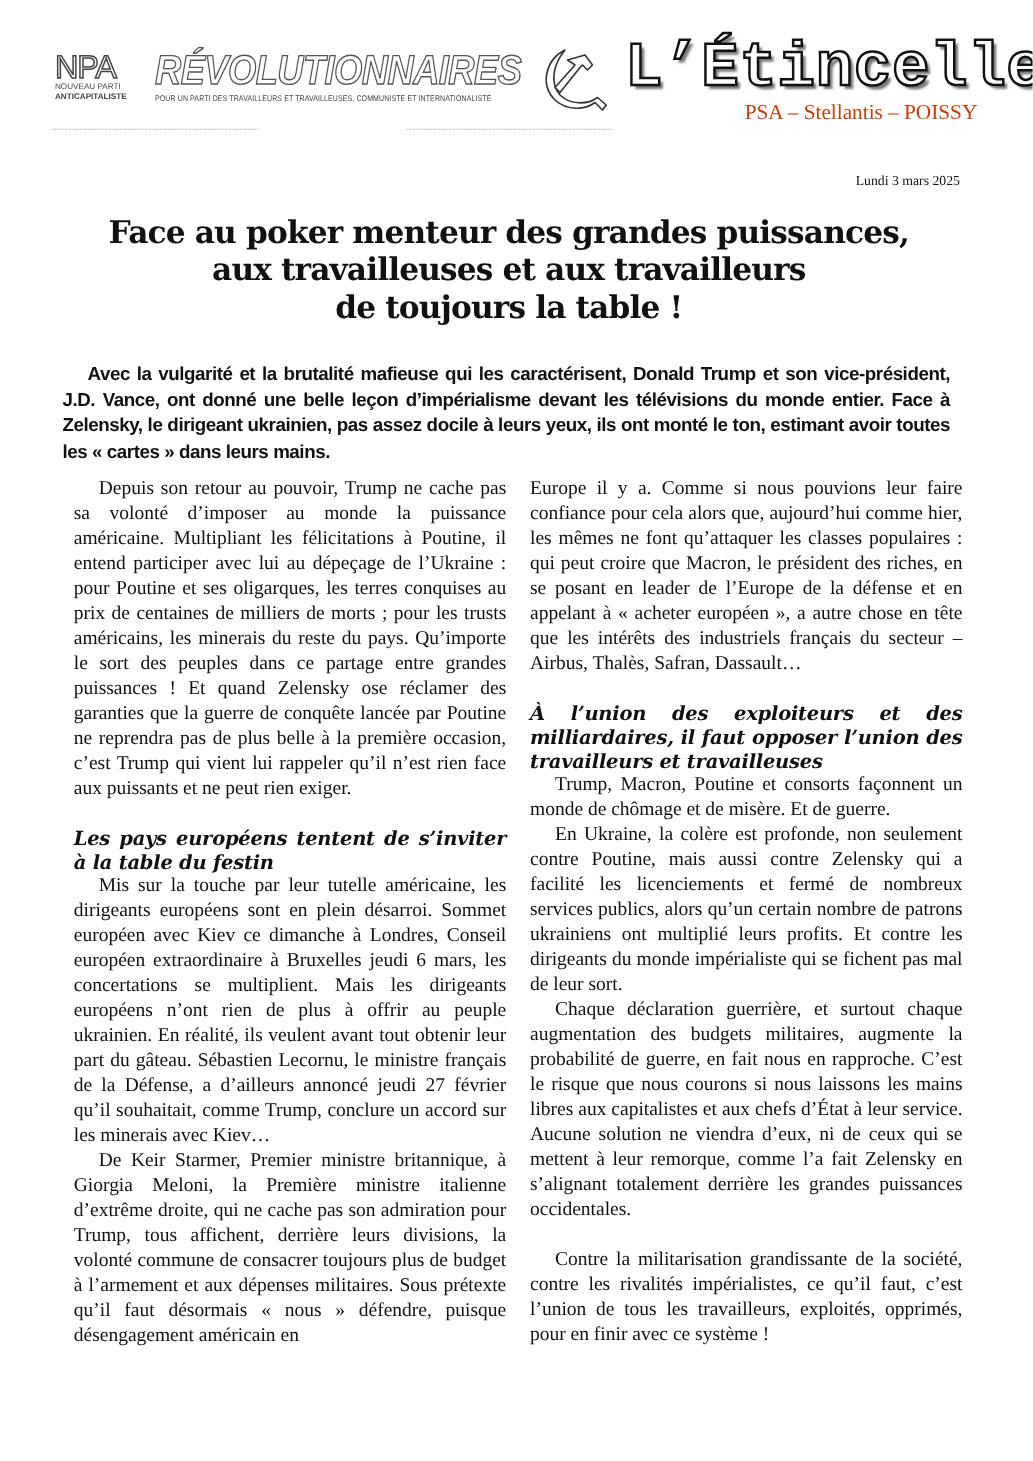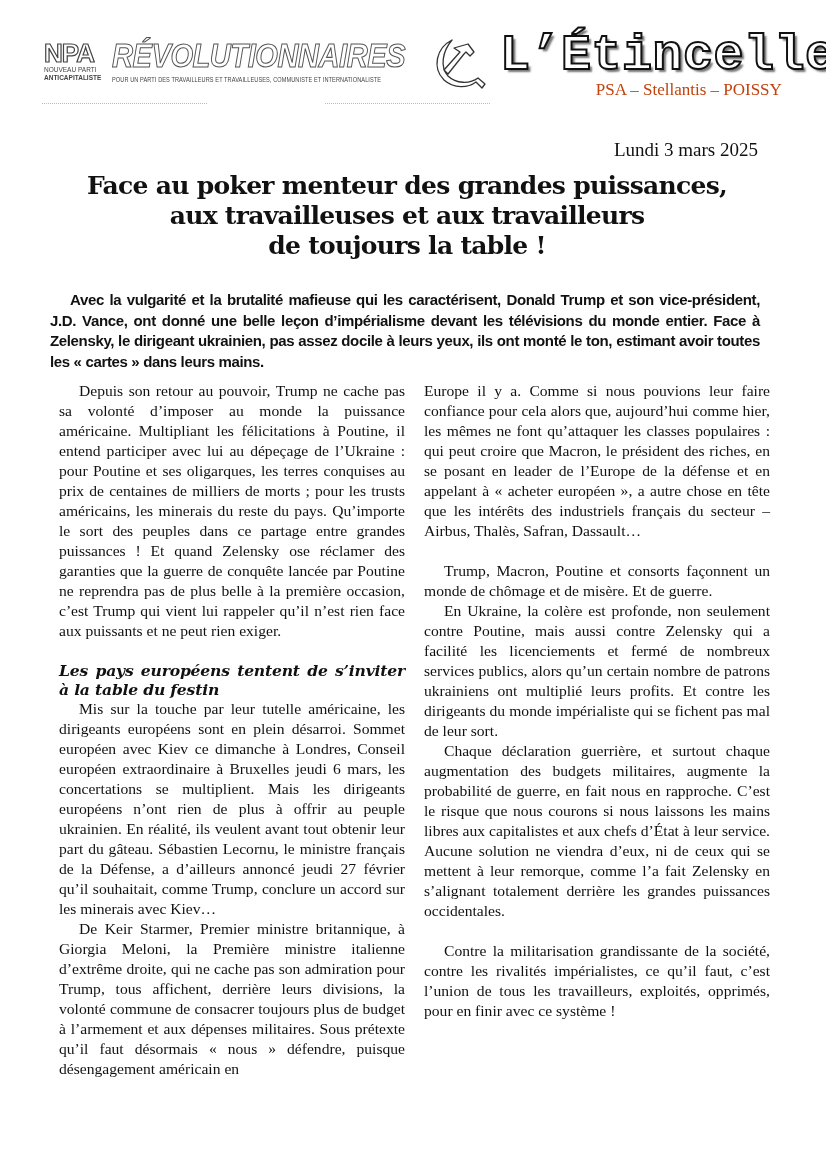--- a/index.html
+++ b/index.html
@@ -1,42 +1,42 @@
 <!DOCTYPE html>
 <html><head>
 <meta charset="utf-8">
 <style>
   html, body { margin: 0; padding: 0; background: #ffffff; }
   body { width: 826px; height: 1169px; position: relative; overflow: hidden; color: #111; }
 
   
   .header { position: absolute; left: 0; top: 0; width: 826px; height: 120px; }
   .npa { position: absolute; left: 44px; top: 40px; width: 60px; }
-  .npa-big { font-family: "Liberation Sans", sans-serif; font-weight: 700; font-size: 26px; line-height: 26px;
+  .npa-big { font-family: "Liberation Sans", sans-serif; font-weight: 400; font-size: 26px; line-height: 26px;
              color: #fff; -webkit-text-stroke: 1.2px #444; letter-spacing: -1px; }
   .npa-small { font-family: "Liberation Sans", sans-serif; font-size: 6.5px; line-height: 8px; color: #444; white-space: nowrap; }
   .npa-small.b { font-weight: 700; }
 
-  .revo { position: absolute; left: 112px; top: 38px; width: 290px; text-align: right; }
+  .revo { position: absolute; left: 124px; top: 38px; width: 290px; text-align: right; }
   .revo-title { font-family: "Liberation Sans", sans-serif; font-weight: 700; font-style: italic; font-size: 33px; line-height: 36px;
                 color: #fff; -webkit-text-stroke: 1.1px #555; letter-spacing: -0.5px; transform: scaleX(0.88); transform-origin: left; white-space: nowrap; }
   .revo-sub { font-family: "Liberation Sans", sans-serif; font-size: 6.6px; color: #444; white-space: nowrap; margin-top: 2px; letter-spacing: 0.1px; transform: scaleX(0.85); transform-origin: left; }
 
   .dots-left { position: absolute; left: 42px; top: 103px; width: 165px; border-top: 1px dotted #bbb; }
   .dots-right { position: absolute; left: 325px; top: 103px; width: 165px; border-top: 1px dotted #bbb; }
 
   .hammer { position: absolute; left: 430px; top: 34px; width: 60px; height: 60px; }
 
   .etincelle { position: absolute; left: 500px; top: 30px; }
   .etincelle-title { font-family: Liberation Mono, monospace; font-weight: 700; font-size: 50px; line-height: 52px; color: #fff;
                      -webkit-text-stroke: 2px #111; text-shadow: 3px 3px 2px #777; letter-spacing: 0.5px; white-space: nowrap; }
   .etincelle-sub { font-family: "Liberation Serif", serif; font-size: 17px; color: #c2410c; margin-left: 42px; margin-top: -2px; white-space: nowrap; text-align: center; }
 
   
-  .date { position: absolute; right: 68px; top: 139px; font-family: "Liberation Serif", serif; font-size: 19px; }
+  .date { position: absolute; right: 58px; top: 139px; font-family: "Liberation Serif", serif; font-size: 11px; }
   .headline { position: absolute; left: 47px; top: 171px; width: 720px; text-align: center;
               font-family: "DejaVu Serif", serif; font-weight: 700; font-size: 25px; line-height: 30px; letter-spacing: -0.7px; }
   .headline span { display: block; }
 
   
   .chapeau { position: absolute; left: 50px; top: 290px; width: 710px; font-family: "Liberation Sans", sans-serif;
              font-weight: 700; font-size: 15px; line-height: 20.5px; text-align: justify; text-indent: 20px; letter-spacing: -0.35px; }
 
   
   .col { position: absolute; top: 381px; width: 346px; font-family: "Liberation Serif", serif; font-size: 15.6px; line-height: 20px; text-align: justify; }
@@ -92,18 +92,19 @@
   <p>Depuis son retour au pouvoir, Trump ne cache pas sa volonté d’imposer au monde la puissance américaine. Multipliant les félicitations à Poutine, il entend participer avec lui au dépeçage de l’Ukraine : pour Poutine et ses oligarques, les terres conquises au prix de centaines de milliers de morts ; pour les trusts américains, les minerais du reste du pays. Qu’importe le sort des peuples dans ce partage entre grandes puissances ! Et quand Zelensky ose réclamer des garanties que la guerre de conquête lancée par Poutine ne reprendra pas de plus belle à la première occasion, c’est Trump qui vient lui rappeler qu’il n’est rien face aux puissants et ne peut rien exiger.</p>
   <div class="gap-lg"></div>
   <h2>Les pays européens tentent de s’inviter à la table du festin</h2>
   <p>Mis sur la touche par leur tutelle américaine, les dirigeants européens sont en plein désarroi. Sommet européen avec Kiev ce dimanche à Londres, Conseil européen extraordinaire à Bruxelles jeudi 6 mars, les concertations se multiplient. Mais les dirigeants européens n’ont rien de plus à offrir au peuple ukrainien. En réalité, ils veulent avant tout obtenir leur part du gâteau. Sébastien Lecornu, le ministre français de la Défense, a d’ailleurs annoncé jeudi 27 février qu’il souhaitait, comme Trump, conclure un accord sur les minerais avec Kiev…</p>
   <p>De Keir Starmer, Premier ministre britannique, à Giorgia Meloni, la Première ministre italienne d’extrême droite, qui ne cache pas son admiration pour Trump, tous affichent, derrière leurs divisions, la volonté commune de consacrer toujours plus de budget à l’armement et aux dépenses militaires. Sous prétexte qu’il faut désormais « nous » défendre, puisque désengagement américain en</p>
 </div>
 
 <div class="col right">
   <p class="noindent">Europe il y a. Comme si nous pouvions leur faire confiance pour cela alors que, aujourd’hui comme hier, les mêmes ne font qu’attaquer les classes populaires : qui peut croire que Macron, le président des riches, en se posant en leader de l’Europe de la défense et en appelant à « acheter européen », a autre chose en tête que les intérêts des industriels français du secteur – Airbus, Thalès, Safran, Dassault…</p>
   <div class="gap-lg"></div>
+  <h2>À l’union des exploiteurs et des milliardaires, il faut opposer l’union des travailleurs et travailleuses</h2>
   <p>Trump, Macron, Poutine et consorts façonnent un monde de chômage et de misère. Et de guerre.</p>
   <p>En Ukraine, la colère est profonde, non seulement contre Poutine, mais aussi contre Zelensky qui a facilité les licenciements et fermé de nombreux services publics, alors qu’un certain nombre de patrons ukrainiens ont multiplié leurs profits. Et contre les dirigeants du monde impérialiste qui se fichent pas mal de leur sort.</p>
   <p>Chaque déclaration guerrière, et surtout chaque augmentation des budgets militaires, augmente la probabilité de guerre, en fait nous en rapproche. C’est le risque que nous courons si nous laissons les mains libres aux capitalistes et aux chefs d’État à leur service. Aucune solution ne viendra d’eux, ni de ceux qui se mettent à leur remorque, comme l’a fait Zelensky en s’alignant totalement derrière les grandes puissances occidentales.</p>
   <div class="gap-lg"></div>
   <p>Contre la militarisation grandissante de la société, contre les rivalités impérialistes, ce qu’il faut, c’est l’union de tous les travailleurs, exploités, opprimés, pour en finir avec ce système !</p>
 </div>
 
 </body></html>

